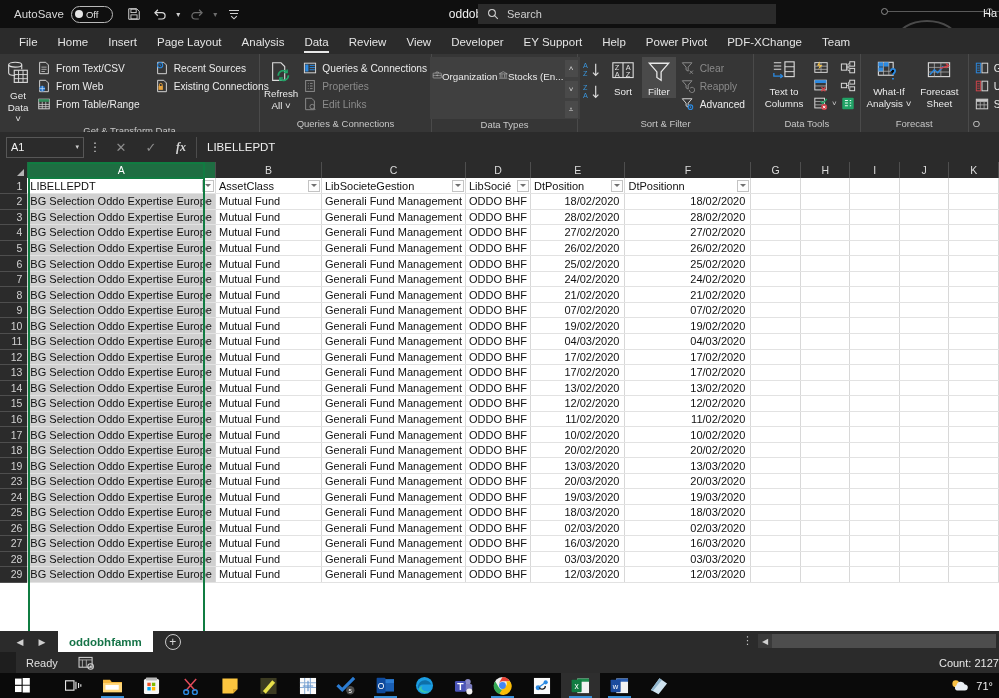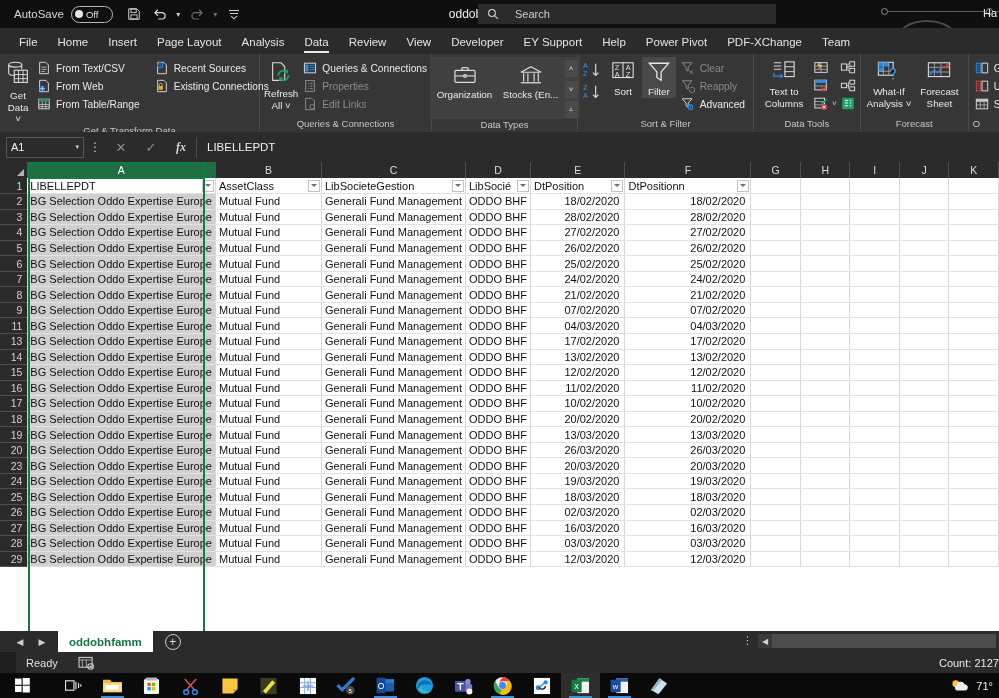--- a/index.html
+++ b/index.html
@@ -31,21 +31,21 @@
   .tb-icon.dim{ color:#6d6d6d; }
   .tb-caret{ font-size:8px; color:#cfcfcf; width:11px; display:flex; align-items:center;justify-content:center;}
   .tb-caret.dim{ color:#6d6d6d; }
   .doc-title{
     position:absolute; left:0; right:0; text-align:center;
     font-size:12px; color:#f0f0f0; pointer-events:none;
   }
   .doc-title span.caret{ font-size:8px; margin-left:6px; color:#d5d5d5;}
   .searchbox{
     position:absolute; left:478px; top:4px; width:298px; height:20px;
-    background:#2b2b2b; display:flex; align-items:center; gap:16px; padding-left:9px;
+    background:#2b2b2b; display:flex; align-items:center; gap:8px; padding-left:9px;
   }
   .searchbox .s-ico{ font-size:11px; color:#cfcfcf; }
   .searchbox .s-txt{ font-size:11px; color:#cfcfcf; }
 
   
   .tr-overlay{ position:absolute; right:0; top:0; width:175px; height:30px; overflow:hidden; }
   .tr-line{ position:absolute; left:60px; top:11px; width:118px; height:1px; background:#5a5a5a;}
   .tr-dot{ position:absolute; top:8px; width:7px;height:7px;border-radius:50%;
            border:1px solid #8e8e8e; background:#0f0f0f;}
   .tr-arc{ position:absolute; left:72px; top:20px; width:62px;height:40px;
@@ -78,21 +78,21 @@
     display:flex; flex-direction:column; align-items:center; justify-content:flex-start;
     width:54px; padding-top:3px; cursor:default;
   }
   .bigbtn .lbl{ font-size:9.8px; color:#eaeaea; text-align:center; line-height:11.5px; margin-top:2px;}
   .smallcol{ display:flex; flex-direction:column; gap:2px; padding-top:3px;}
   .smallbtn{ display:flex; align-items:center; gap:5px; padding:1px 4px 1px 2px; cursor:default;}
   .smallbtn .lbl{ font-size:10.2px; color:#eaeaea; white-space:nowrap; }
   .smallbtn.disabled .lbl{ color:#8b8b8b; }
 
   .dtbox{ background:#404040; display:flex; align-items:flex-start; padding:3px 2px 0 2px; height:62px;}
-  .dtcard{ width:66px; display:flex; flex-direction:column; align-items:center; padding-top:4px; cursor:default;}
+  .dtcard{ width:66px; display:flex; flex-direction:row; align-items:center; padding-top:4px; cursor:default;}
   .dtcard .lbl{ font-size:9.8px; color:#eaeaea; margin-top:3px; white-space:nowrap;}
   .dtarrows{ display:flex; flex-direction:column; justify-content:space-between; height:58px; margin-left:1px;}
   .dtarr{ width:13px;height:17px; background:#4a4a4a; display:flex;align-items:center;justify-content:center;
           font-size:8px;color:#dadada;}
 
   .filterbtn{ background:#4a4a4a; }
   svg{ display:block; }
 
   
   .fbar{
@@ -768,48 +768,76 @@
             <td class="cell" style="width: 60px;">ODDO BHF</td>
             <td class="cell num" style="width: 96px;">07/02/2020</td>
             <td class="cell num" style="width: 129px;">07/02/2020</td>
             <td class="cell" style="width: 52px;"></td>
             <td class="cell" style="width: 52px;"></td>
             <td class="cell" style="width: 52px;"></td>
             <td class="cell" style="width: 52px;"></td>
             <td class="cell" style="width: 52px;"></td>
           </tr>
           <tr>
+            <td class="rowh">10</td>
+            <td class="cell colsel" style="width: 177px;">BG Selection  Oddo Expertise Europe</td>
+            <td class="cell" style="width: 108px;">Mutual Fund</td>
+            <td class="cell" style="width: 142px;">Generali Fund Management</td>
+            <td class="cell" style="width: 60px;">ODDO BHF</td>
+            <td class="cell num" style="width: 96px;">19/02/2020</td>
+            <td class="cell num" style="width: 129px;">19/02/2020</td>
+            <td class="cell" style="width: 52px;"></td>
+            <td class="cell" style="width: 52px;"></td>
+            <td class="cell" style="width: 52px;"></td>
+            <td class="cell" style="width: 52px;"></td>
+            <td class="cell" style="width: 52px;"></td>
+          </tr>
+          <tr>
             <td class="rowh">11</td>
             <td class="cell colsel" style="width: 177px;">BG Selection  Oddo Expertise Europe</td>
             <td class="cell" style="width: 108px;">Mutual Fund</td>
             <td class="cell" style="width: 142px;">Generali Fund Management</td>
             <td class="cell" style="width: 60px;">ODDO BHF</td>
             <td class="cell num" style="width: 96px;">04/03/2020</td>
             <td class="cell num" style="width: 129px;">04/03/2020</td>
             <td class="cell" style="width: 52px;"></td>
             <td class="cell" style="width: 52px;"></td>
             <td class="cell" style="width: 52px;"></td>
             <td class="cell" style="width: 52px;"></td>
             <td class="cell" style="width: 52px;"></td>
           </tr>
           <tr>
-            <td class="rowh">13</td>
+            <td class="rowh">12</td>
             <td class="cell colsel" style="width: 177px;">BG Selection  Oddo Expertise Europe</td>
             <td class="cell" style="width: 108px;">Mutual Fund</td>
             <td class="cell" style="width: 142px;">Generali Fund Management</td>
             <td class="cell" style="width: 60px;">ODDO BHF</td>
             <td class="cell num" style="width: 96px;">17/02/2020</td>
             <td class="cell num" style="width: 129px;">17/02/2020</td>
             <td class="cell" style="width: 52px;"></td>
             <td class="cell" style="width: 52px;"></td>
             <td class="cell" style="width: 52px;"></td>
             <td class="cell" style="width: 52px;"></td>
             <td class="cell" style="width: 52px;"></td>
           </tr>
           <tr>
+            <td class="rowh">13</td>
+            <td class="cell colsel" style="width: 177px;">BG Selection  Oddo Expertise Europe</td>
+            <td class="cell" style="width: 108px;">Mutual Fund</td>
+            <td class="cell" style="width: 142px;">Generali Fund Management</td>
+            <td class="cell" style="width: 60px;">ODDO BHF</td>
+            <td class="cell num" style="width: 96px;">17/02/2020</td>
+            <td class="cell num" style="width: 129px;">17/02/2020</td>
+            <td class="cell" style="width: 52px;"></td>
+            <td class="cell" style="width: 52px;"></td>
+            <td class="cell" style="width: 52px;"></td>
+            <td class="cell" style="width: 52px;"></td>
+            <td class="cell" style="width: 52px;"></td>
+          </tr>
+          <tr>
             <td class="rowh">14</td>
             <td class="cell colsel" style="width: 177px;">BG Selection  Oddo Expertise Europe</td>
             <td class="cell" style="width: 108px;">Mutual Fund</td>
             <td class="cell" style="width: 142px;">Generali Fund Management</td>
             <td class="cell" style="width: 60px;">ODDO BHF</td>
             <td class="cell num" style="width: 96px;">13/02/2020</td>
             <td class="cell num" style="width: 129px;">13/02/2020</td>
             <td class="cell" style="width: 52px;"></td>
             <td class="cell" style="width: 52px;"></td>
             <td class="cell" style="width: 52px;"></td>
@@ -873,34 +901,20 @@
             <td class="cell" style="width: 52px;"></td>
           </tr>
           <tr>
             <td class="rowh">19</td>
             <td class="cell colsel" style="width: 177px;">BG Selection  Oddo Expertise Europe</td>
             <td class="cell" style="width: 108px;">Mutual Fund</td>
             <td class="cell" style="width: 142px;">Generali Fund Management</td>
             <td class="cell" style="width: 60px;">ODDO BHF</td>
             <td class="cell num" style="width: 96px;">13/03/2020</td>
             <td class="cell num" style="width: 129px;">13/03/2020</td>
-            <td class="cell" style="width: 52px;"></td>
-            <td class="cell" style="width: 52px;"></td>
-            <td class="cell" style="width: 52px;"></td>
-            <td class="cell" style="width: 52px;"></td>
-            <td class="cell" style="width: 52px;"></td>
-          </tr>
-          <tr>
-            <td class="rowh">20</td>
-            <td class="cell colsel" style="width: 177px;">BG Selection  Oddo Expertise Europe</td>
-            <td class="cell" style="width: 108px;">Mutual Fund</td>
-            <td class="cell" style="width: 142px;">Generali Fund Management</td>
-            <td class="cell" style="width: 60px;">ODDO BHF</td>
-            <td class="cell num" style="width: 96px;">26/03/2020</td>
-            <td class="cell num" style="width: 129px;">26/03/2020</td>
             <td class="cell" style="width: 52px;"></td>
             <td class="cell" style="width: 52px;"></td>
             <td class="cell" style="width: 52px;"></td>
             <td class="cell" style="width: 52px;"></td>
             <td class="cell" style="width: 52px;"></td>
           </tr>
           <tr>
             <td class="rowh">23</td>
             <td class="cell colsel" style="width: 177px;">BG Selection  Oddo Expertise Europe</td>
             <td class="cell" style="width: 108px;">Mutual Fund</td>

